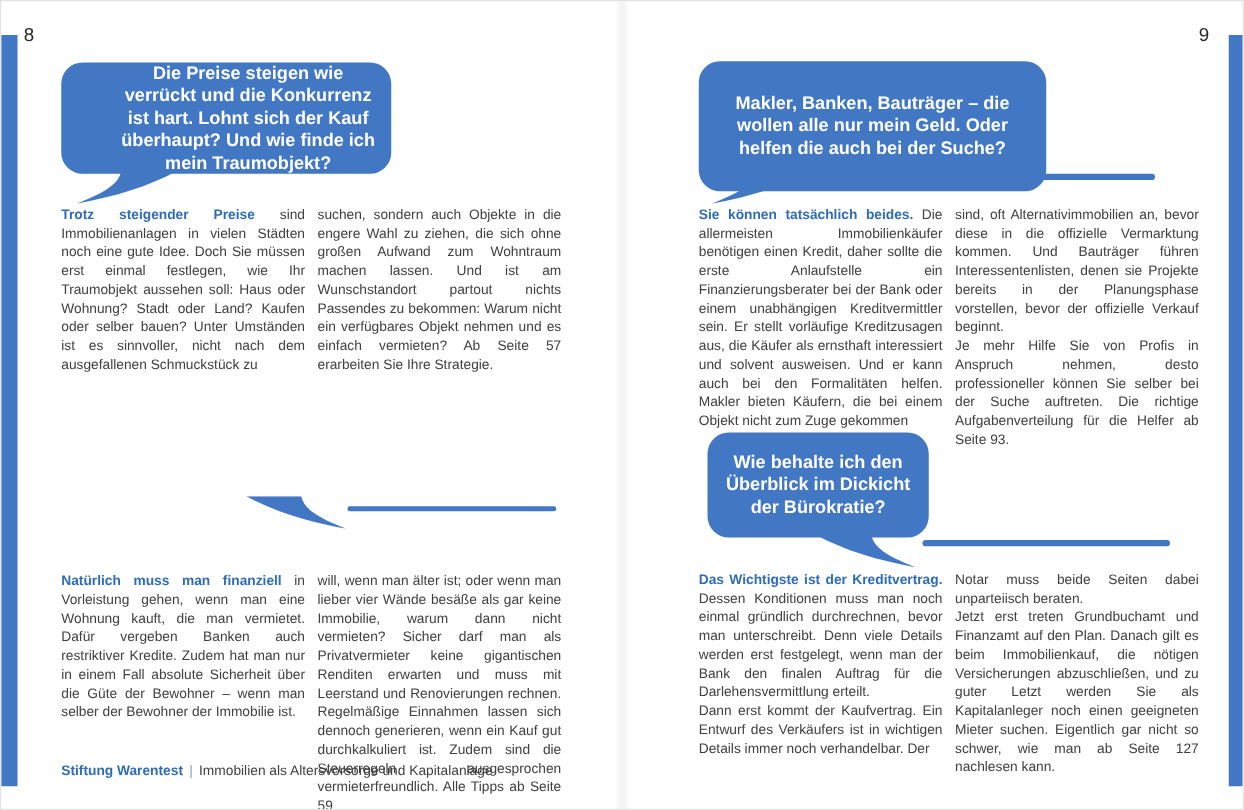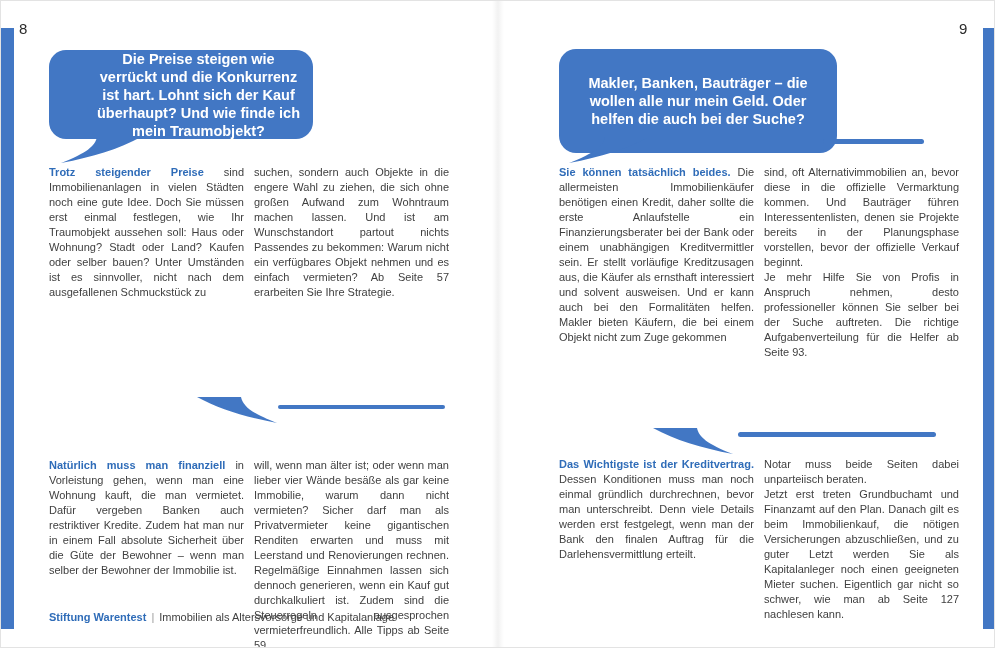--- a/index.html
+++ b/index.html
@@ -112,28 +112,30 @@
   <div class="section" style="left:558px;top:164px;">
     <div class="col">
       <p><span class="lead accent-text" style="color: rgb(47, 108, 184);">Sie können tatsächlich beides.</span><span> Die allermeisten Immobilienkäufer benötigen einen Kredit, daher sollte die erste Anlaufstelle ein Finanzierungsberater bei der Bank oder einem unabhängigen Kreditvermittler sein. Er stellt vorläufige Kreditzusagen aus, die Käufer als ernsthaft interessiert und solvent ausweisen. Und er kann auch bei den Formalitäten helfen. Makler bieten Käufern, die bei einem Objekt nicht zum Zuge gekommen</span></p>
     </div>
     <div class="col">
       <p>sind, oft Alternativimmobilien an, bevor diese in die offizielle Vermarktung kommen. Und Bauträger führen Interessentenlisten, denen sie Projekte bereits in der Planungsphase vorstellen, bevor der offizielle Verkauf beginnt.</p>
       <p>Je mehr Hilfe Sie von Profis in Anspruch nehmen, desto professioneller können Sie selber bei der Suche auftreten. Die richtige Aufgabenverteilung für die Helfer ab Seite 93.</p>
     </div>
   </div>
 
+  <div class="bubble accent-bg" style="left: 565px; top: 345px; width: 177px; height: 84px; background: rgb(66, 119, 196);">Wie behalte ich den Überblick im Dickicht der Bürokratie?</div>
   <svg class="tail" style="left:652px;top:427px;" width="84" height="26" viewBox="0 0 84 26">
     <path d="M0,0 C22,12 48,20 80,26 C54,16 46,9 44,0 Z" fill="#4277c4"></path>
   </svg>
   <div class="strip accent-bg" style="left: 737px; top: 431px; width: 198px; height: 5px; background: rgb(66, 119, 196);"></div>
 
   <div class="section" style="left:558px;top:456px;">
     <div class="col">
       <p><span class="lead accent-text" style="color: rgb(47, 108, 184);">Das Wichtigste ist der Kreditvertrag.</span><span> Dessen Konditionen muss man noch einmal gründlich durchrechnen, bevor man unterschreibt. Denn viele Details werden erst festgelegt, wenn man der Bank den finalen Auftrag für die Darlehensvermittlung erteilt.</span></p>
+      <p>Dann erst kommt der Kaufvertrag. Ein Entwurf des Verkäufers ist in wichtigen Details immer noch verhandelbar. Der</p>
     </div>
     <div class="col">
       <p>Notar muss beide Seiten dabei unparteiisch beraten.</p>
       <p>Jetzt erst treten Grundbuchamt und Finanzamt auf den Plan. Danach gilt es beim Immobilienkauf, die nötigen Versicherungen abzuschließen, und zu guter Letzt werden Sie als Kapitalanleger noch einen geeigneten Mieter suchen. Eigentlich gar nicht so schwer, wie man ab Seite 127 nachlesen kann.</p>
     </div>
   </div>
 
 </div>
 
 </body></html>

